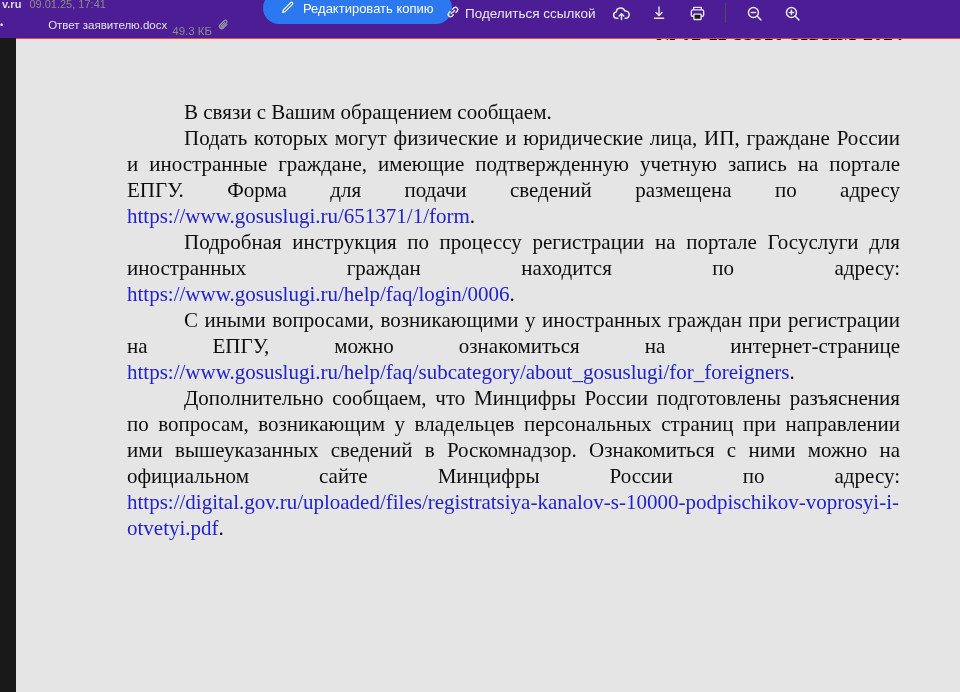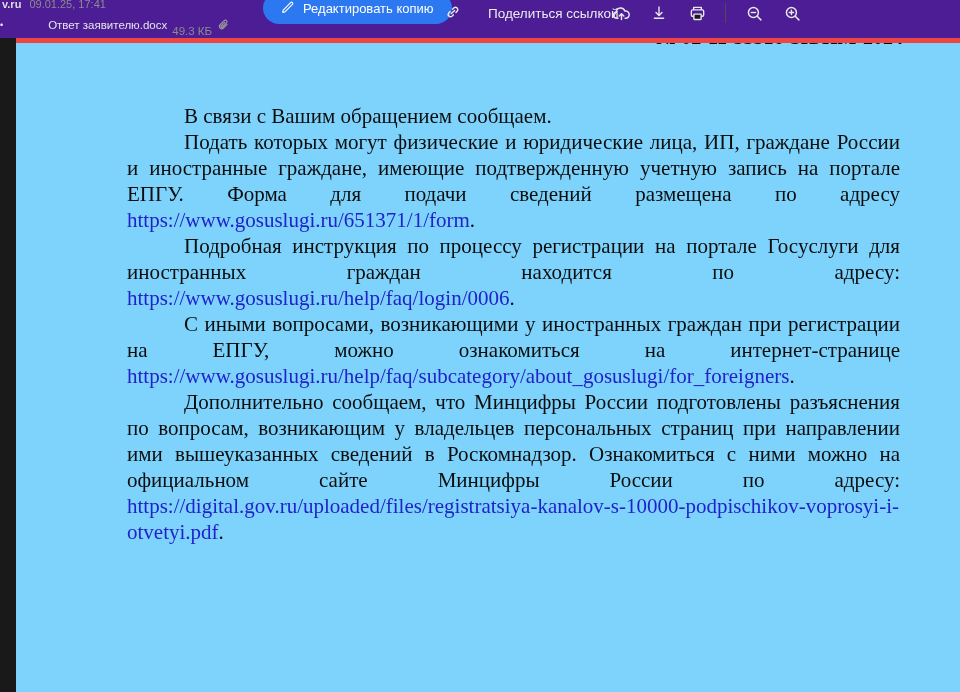--- a/index.html
+++ b/index.html
@@ -17,31 +17,31 @@
   .attachment-line .dot { color:#f0f0f0; font-size:9px; line-height:1; }
   .attachment-line .fname { color:#e6e6e6;margin-left:40px; }
   .attachment-line .fsize { color:#8c8c8c;margin-top:12px; }
   .attachment-line svg { display:block; }
 
   .edit-btn { position:absolute; left:263px; top:-8px; height:32px; border-radius:16px;
               background:var(--accent,#2b78f1); color:#fff; border:none; font-size:13px;
               display:flex; align-items:center; gap:8px; padding:0 18px; cursor:pointer;
               font-family:"Liberation Sans", sans-serif; }
   .share-btn { position:absolute; left:445px; top:1px; height:24px; background:none; border:none;
-               color:#ececec; font-size:13.5px; display:flex; align-items:center; gap:27px; cursor:pointer;
+               color:#ececec; font-size:13.5px; display:flex; align-items:center; gap:4px; cursor:pointer;
                font-family:"Liberation Sans", sans-serif; }
 
   .icon-group { position:absolute; left:602px; top:0; height:26px; display:flex; align-items:center; }
   .tool-icon { width:24px; height:24px; margin:0 7px; background:none; border:none; display:flex;
                align-items:center; justify-content:center; cursor:pointer; }
   .vdivider { width:1px; height:20px; background:#4d4d4d; margin:0 9px; }
 
   
-  .page { position:absolute; left:16px; top:38px; right:0; bottom:0; background:#7dd3fc;
-          border-top:5px solid #ef4444; }
+  .page { position:absolute; left:16px; top:38px; right:0; bottom:0; background:#e5e5e5;
+          border-top:1px solid #ef4444; }
 
   .ref-clip { position:relative; height:5px; overflow:hidden; }
   .ref-clip span { position:absolute; top:-17px; right:57px; white-space:nowrap;
                    font-family:"Liberation Serif", serif; font-weight:bold; font-size:20px; color:#000; }
 
   .doc-body { margin:55px 60px 0 111px; font-family:"Liberation Serif", serif;
               font-size:21px; line-height:26px; color:#0d0d0d; text-align:justify; }
   .doc-body p { margin:0; text-indent:57px; }
   .doclink { color:var(--link,#2222cc); overflow-wrap:anywhere; cursor:pointer; }
 </style>

